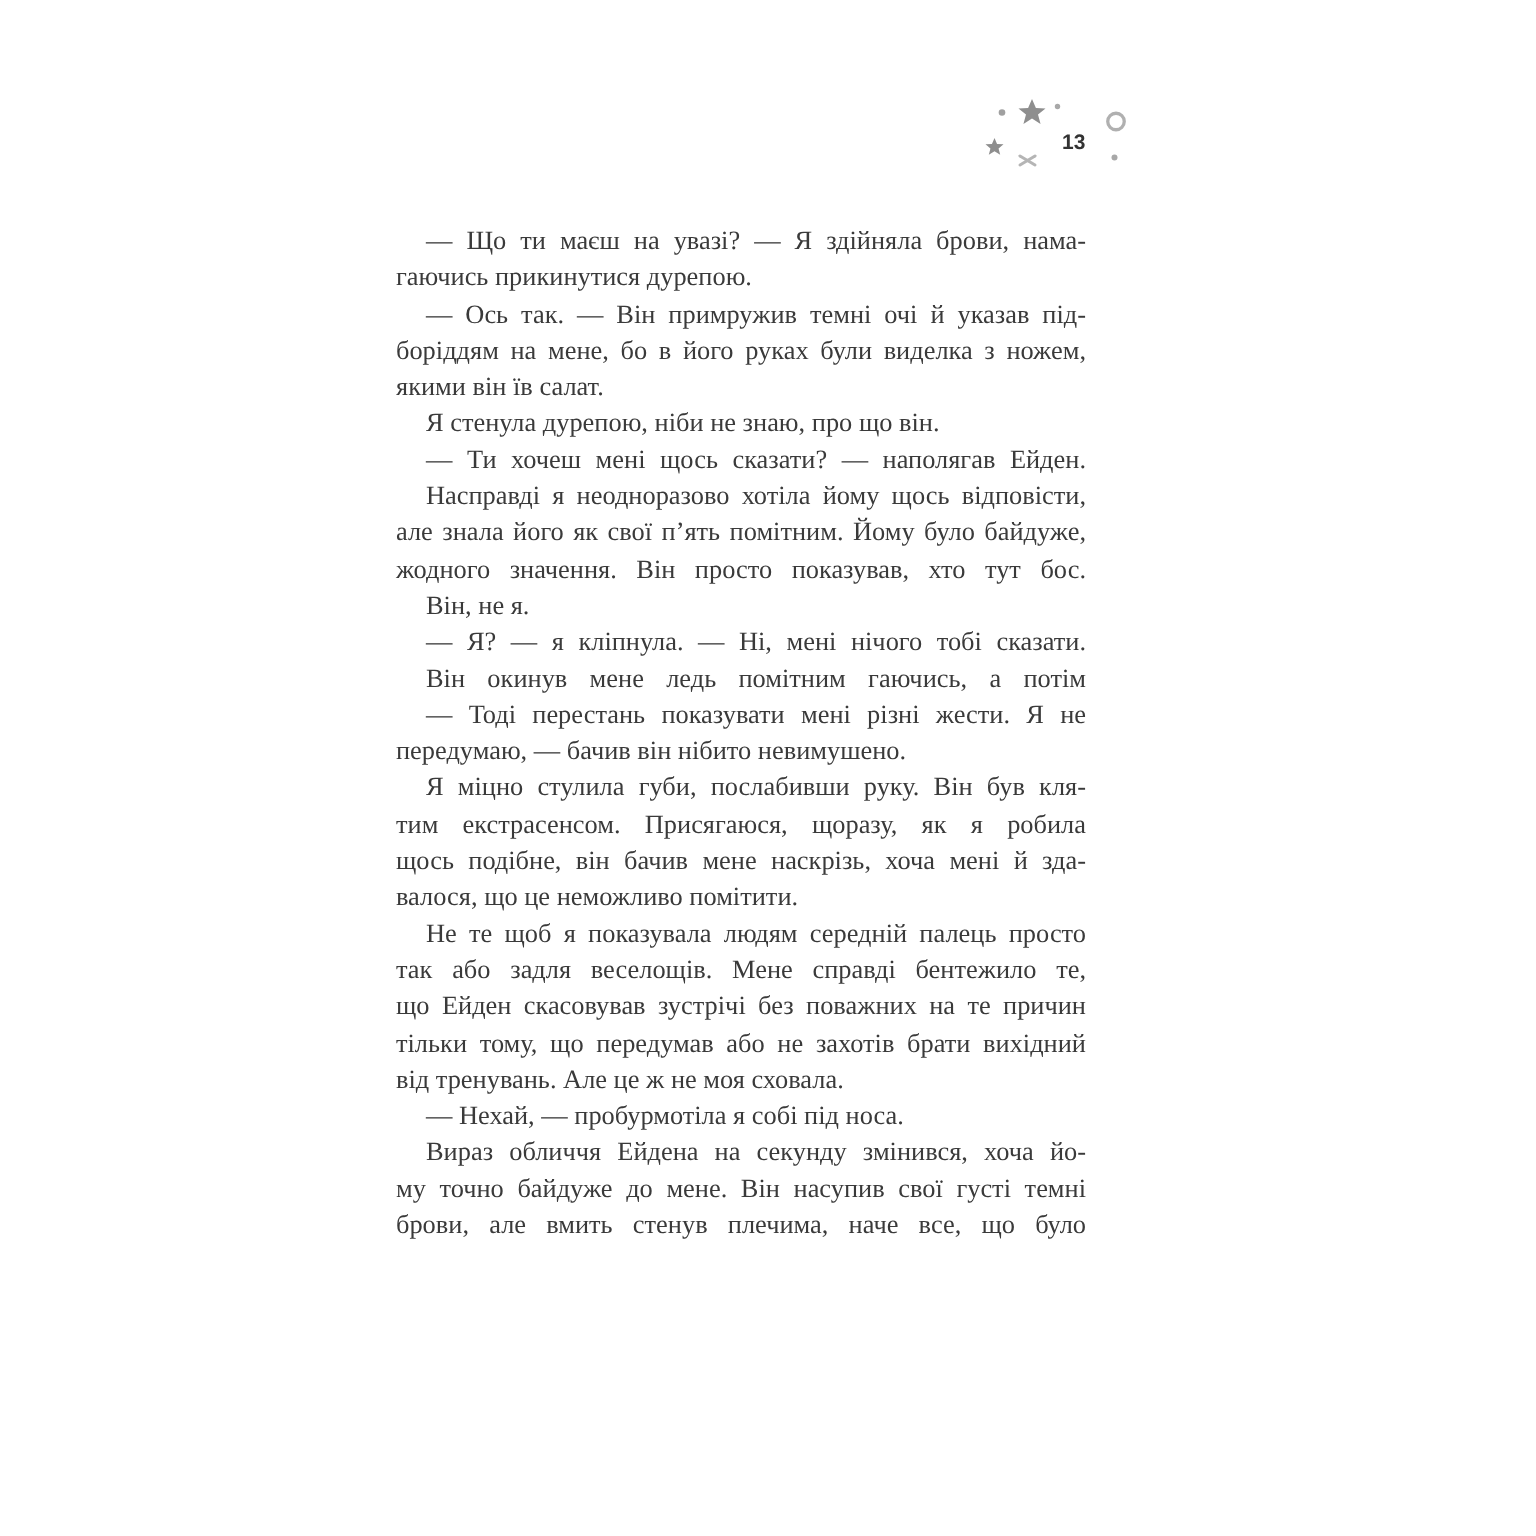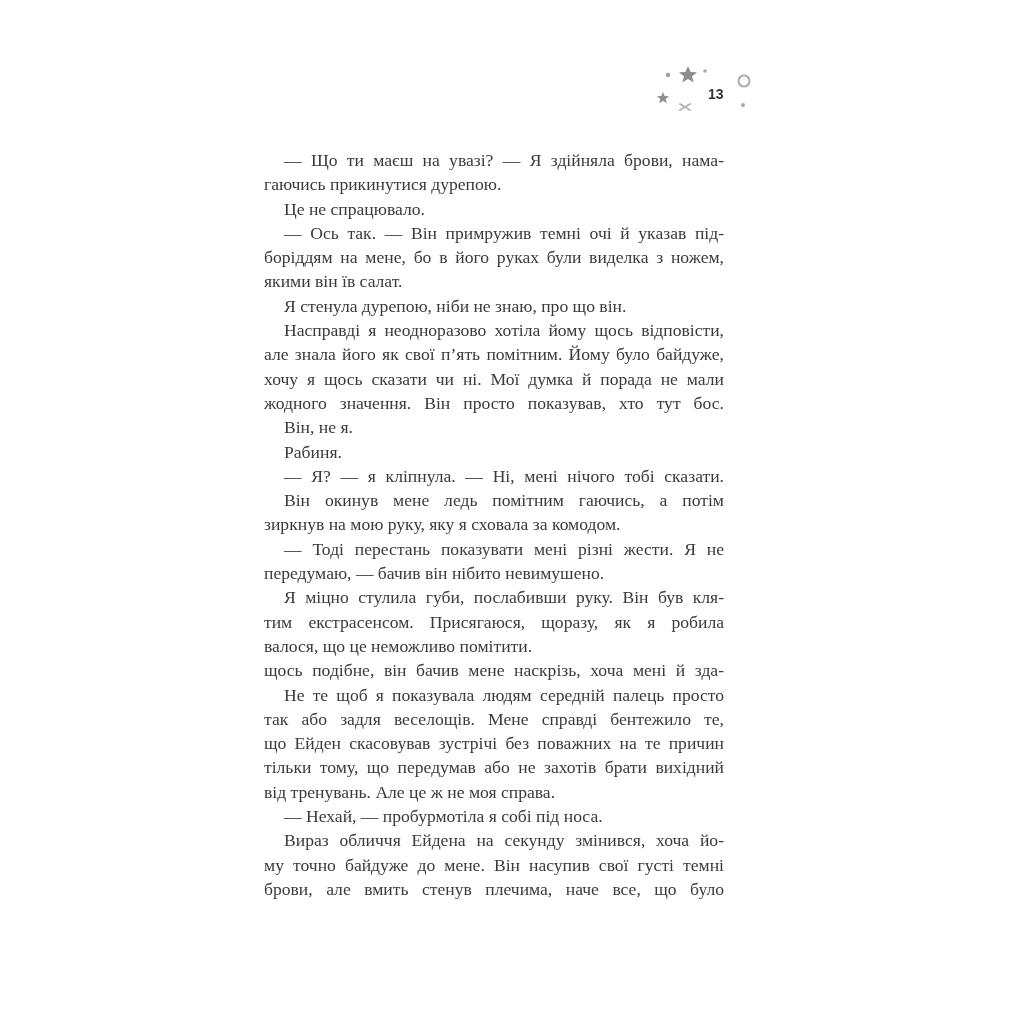--- a/index.html
+++ b/index.html
@@ -28,43 +28,40 @@
       <line x1="30" y1="48" x2="40" y2="42"></line>
     </g>
     <circle cx="93" cy="43" r="2" fill="#a8a8a8"></circle>
   </svg>
 
   <div class="page-number">13</div>
 
   <div class="text-block" id="text-block">
       <span class="line indent justify">— Що ти маєш на увазі? — Я здійняла брови, нама-</span>
       <span class="line">гаючись прикинутися дурепою.</span>
-      <span class="line indent">Це не спрацювало.</span>
       <span class="line indent justify">— Ось так. — Він примружив темні очі й указав під-</span>
       <span class="line justify">боріддям на мене, бо в його руках були виделка з ножем,</span>
       <span class="line">якими він їв салат.</span>
       <span class="line indent">Я стенула дурепою, ніби не знаю, про що він.</span>
+      <span class="line indent justify">— Ти хочеш мені щось сказати? — наполягав Ейден.</span>
       <span class="line indent justify">Насправді я неодноразово хотіла йому щось відповісти,</span>
       <span class="line justify">але знала його як свої п’ять помітним. Йому було байдуже,</span>
-      <span class="line justify">хочу я щось сказати чи ні. Мої думка й порада не мали</span>
       <span class="line justify">жодного значення. Він просто показував, хто тут бос.</span>
       <span class="line indent">Він, не я.</span>
-      <span class="line indent">Рабиня.</span>
       <span class="line indent justify">— Я? — я кліпнула. — Ні, мені нічого тобі сказати.</span>
       <span class="line indent justify">Він окинув мене ледь помітним гаючись, а потім</span>
-      <span class="line">зиркнув на мою руку, яку я сховала за комодом.</span>
       <span class="line indent justify">— Тоді перестань показувати мені різні жести. Я не</span>
       <span class="line">передумаю, — бачив він нібито невимушено.</span>
       <span class="line indent justify">Я міцно стулила губи, послабивши руку. Він був кля-</span>
       <span class="line justify">тим екстрасенсом. Присягаюся, щоразу, як я робила</span>
+      <span class="line justify">щось подібне, він бачив мене наскрізь, хоча мені й зда-</span>
       <span class="line">валося, що це неможливо помітити.</span>
-      <span class="line justify">щось подібне, він бачив мене наскрізь, хоча мені й зда-</span>
       <span class="line indent justify">Не те щоб я показувала людям середній палець просто</span>
       <span class="line justify">так або задля веселощів. Мене справді бентежило те,</span>
       <span class="line justify">що Ейден скасовував зустрічі без поважних на те причин</span>
       <span class="line justify">тільки тому, що передумав або не захотів брати вихідний</span>
-      <span class="line">від тренувань. Але це ж не моя справа.</span>
+      <span class="line">від тренувань. Але це ж не моя сховала.</span>
       <span class="line indent">— Нехай, — пробурмотіла я собі під носа.</span>
       <span class="line indent justify">Вираз обличчя Ейдена на секунду змінився, хоча йо-</span>
       <span class="line justify">му точно байдуже до мене. Він насупив свої густі темні</span>
       <span class="line justify">брови, але вмить стенув плечима, наче все, що було</span>
     </div>
 </div>
 
 </body></html>

